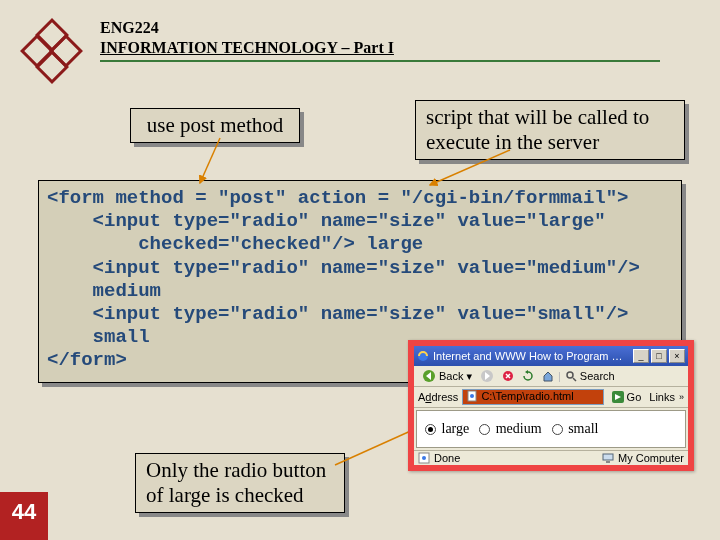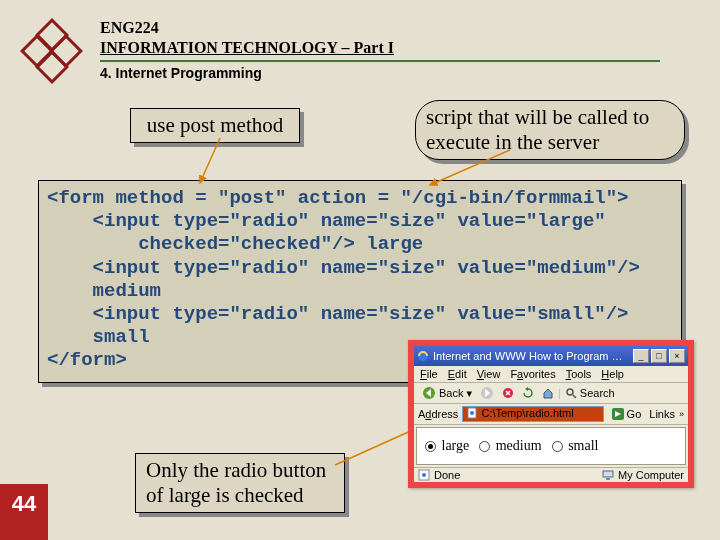--- a/index.html
+++ b/index.html
@@ -49,21 +49,21 @@
   .callout {
     position: absolute;
     background: #dcd6c2;
     border: 1px solid #000;
     box-shadow: 4px 4px 0 #888;
     padding: 4px 10px;
     font-size: 21px;
     line-height: 1.2;
   }
   #co1 { top: 108px; left: 130px; width: 170px; text-align: center; }
-  #co2 { top: 100px; left: 415px; width: 270px; border-radius: 24px; }
+  #co2 { top: 100px; left: 415px; width: 270px; }
   #co3 { top: 453px; left: 135px; width: 210px; }
 
   .codebox {
     position: absolute;
     top: 180px; left: 38px;
     width: 644px;
     background: #d4cfb8;
     border: 1px solid #000;
     box-shadow: 4px 4px 0 #888;
     font-family: "Courier New", monospace;
@@ -71,21 +71,21 @@
     font-weight: bold;
     color: #254a7a;
     padding: 6px 8px 10px;
     white-space: pre;
     line-height: 1.22;
   }
 
   .pagenum {
     position: absolute;
     bottom: 0; left: 0;
-    width: 48px; height: 56px;
+    width: 48px; height: 48px;
     background: #b22222;
     color: #fff;
     font-family: Arial, sans-serif;
     font-size: 22px;
     font-weight: bold;
     text-align: center;
     line-height: 40px;
   }
 
   .arrow { position: absolute; overflow: visible; pointer-events: none; }
@@ -171,21 +171,20 @@
   <div class="diamond d1"></div>
     <div class="diamond d2"></div>
   <div class="diamond d3"></div>
     <div class="diamond d4"></div>
 </div>
 
 <div class="header">
   <div>ENG224</div>
   <div class="ul">INFORMATION TECHNOLOGY – Part I</div>
   <hr class="hr">
-  <div class="subhead">4. Internet Programming</div>
 </div>
 
 <div class="callout" id="co1">use post method</div>
 <div class="callout" id="co2">script that will be called to execute in the server</div>
 
 <div class="codebox">&lt;form method = "post" action = "/cgi-bin/formmail"&gt;
     &lt;input type="radio" name="size" value="large"
         checked="checked"/&gt; large
     &lt;input type="radio" name="size" value="medium"/&gt;
     medium
@@ -226,28 +225,20 @@
       <svg class="ieicon" viewBox="0 0 12 12">
           <circle cx="6" cy="6" r="5" fill="#3b78e7"></circle>
           <path d="M2 6 A4 4 0 0 1 10 6" stroke="#ffd34e" stroke-width="2" fill="none"></path>
         </svg>
       <span>Internet and WWW How to Program …</span>
     </span>
     <span class="wbtn">_</span>
     <span class="wbtn">□</span>
     <span class="wbtn">×</span>
   </div>
-  <div class="menubar">
-    <span><u>F</u><span></span><span>ile</span></span>
-    <span><u>E</u>dit</span>
-    <span><u>V</u>iew</span>
-    <span>F<u>a</u>vorites</span>
-    <span><u>T</u>ools</span>
-    <span><u>H</u>elp</span>
-  </div>
   <div class="toolbar">
     <span class="tbtn">
       <svg width="14" height="14">
           <circle cx="7" cy="7" r="6" fill="#5aa02c"></circle>
           <path d="M9 3 L4 7 L9 11 Z" fill="#fff"></path>
         </svg>
       <span>Back</span> ▾
     </span>
     <span class="tbtn">
       <svg width="14" height="14">

